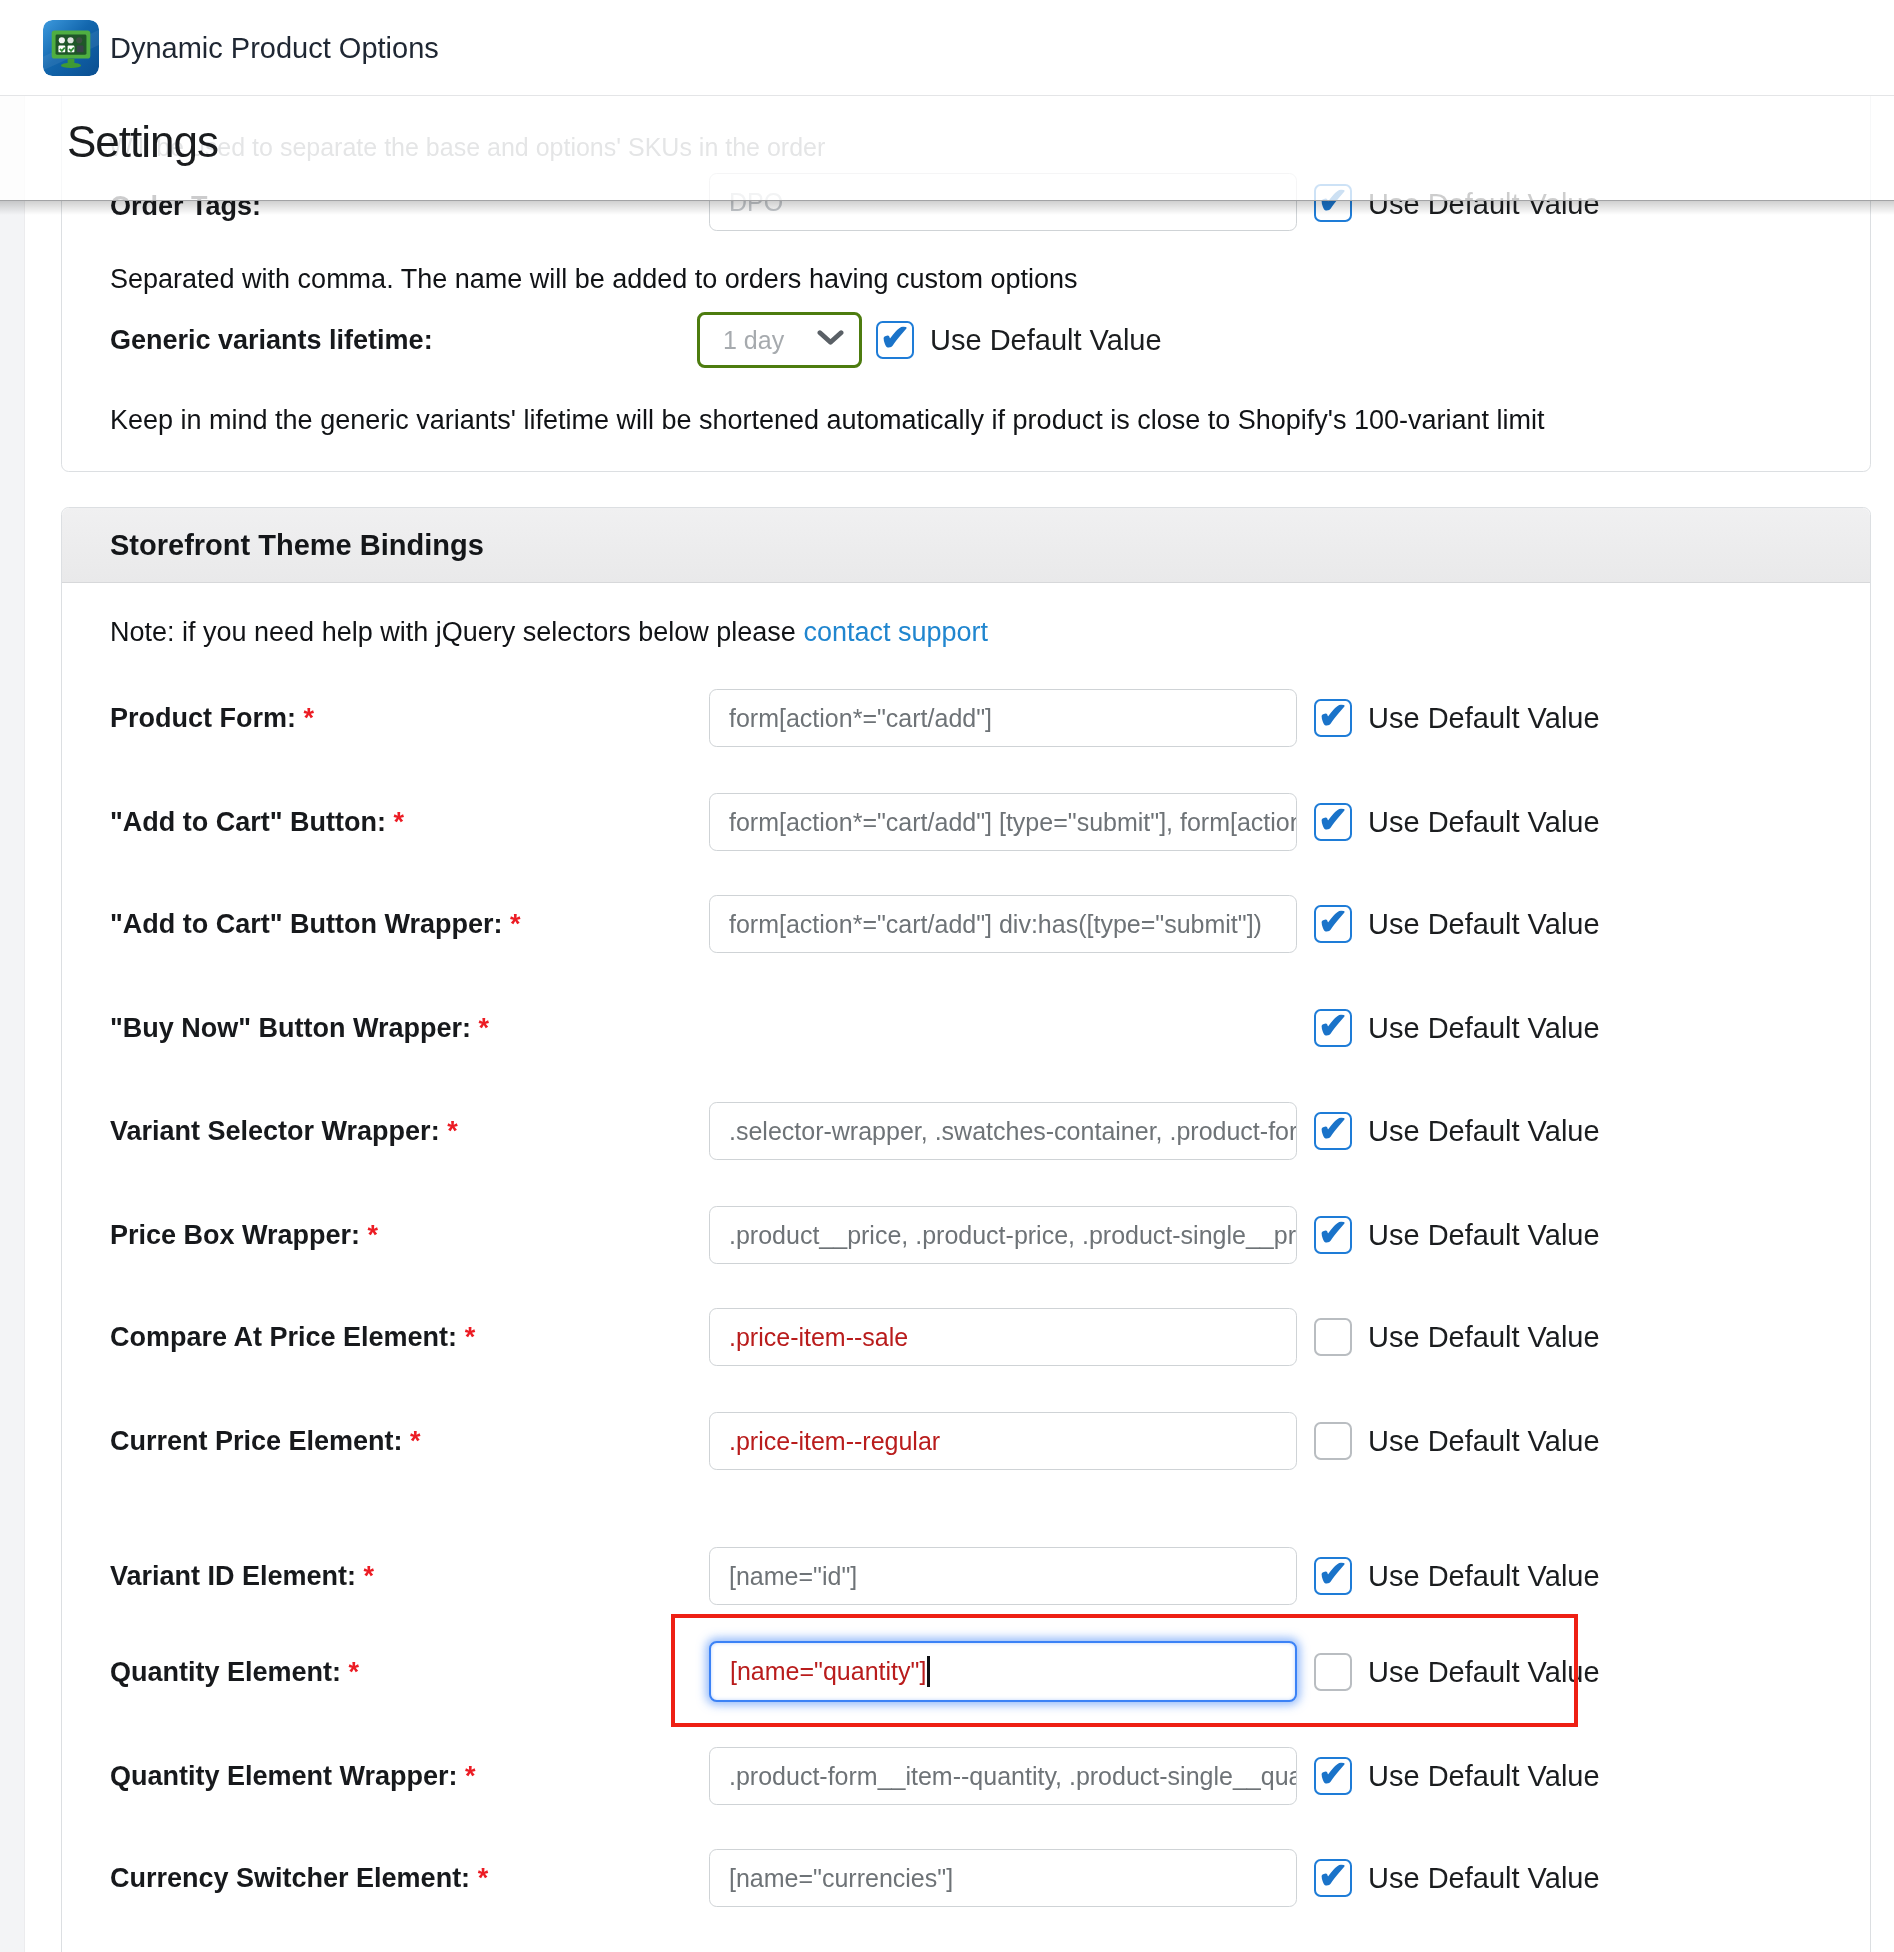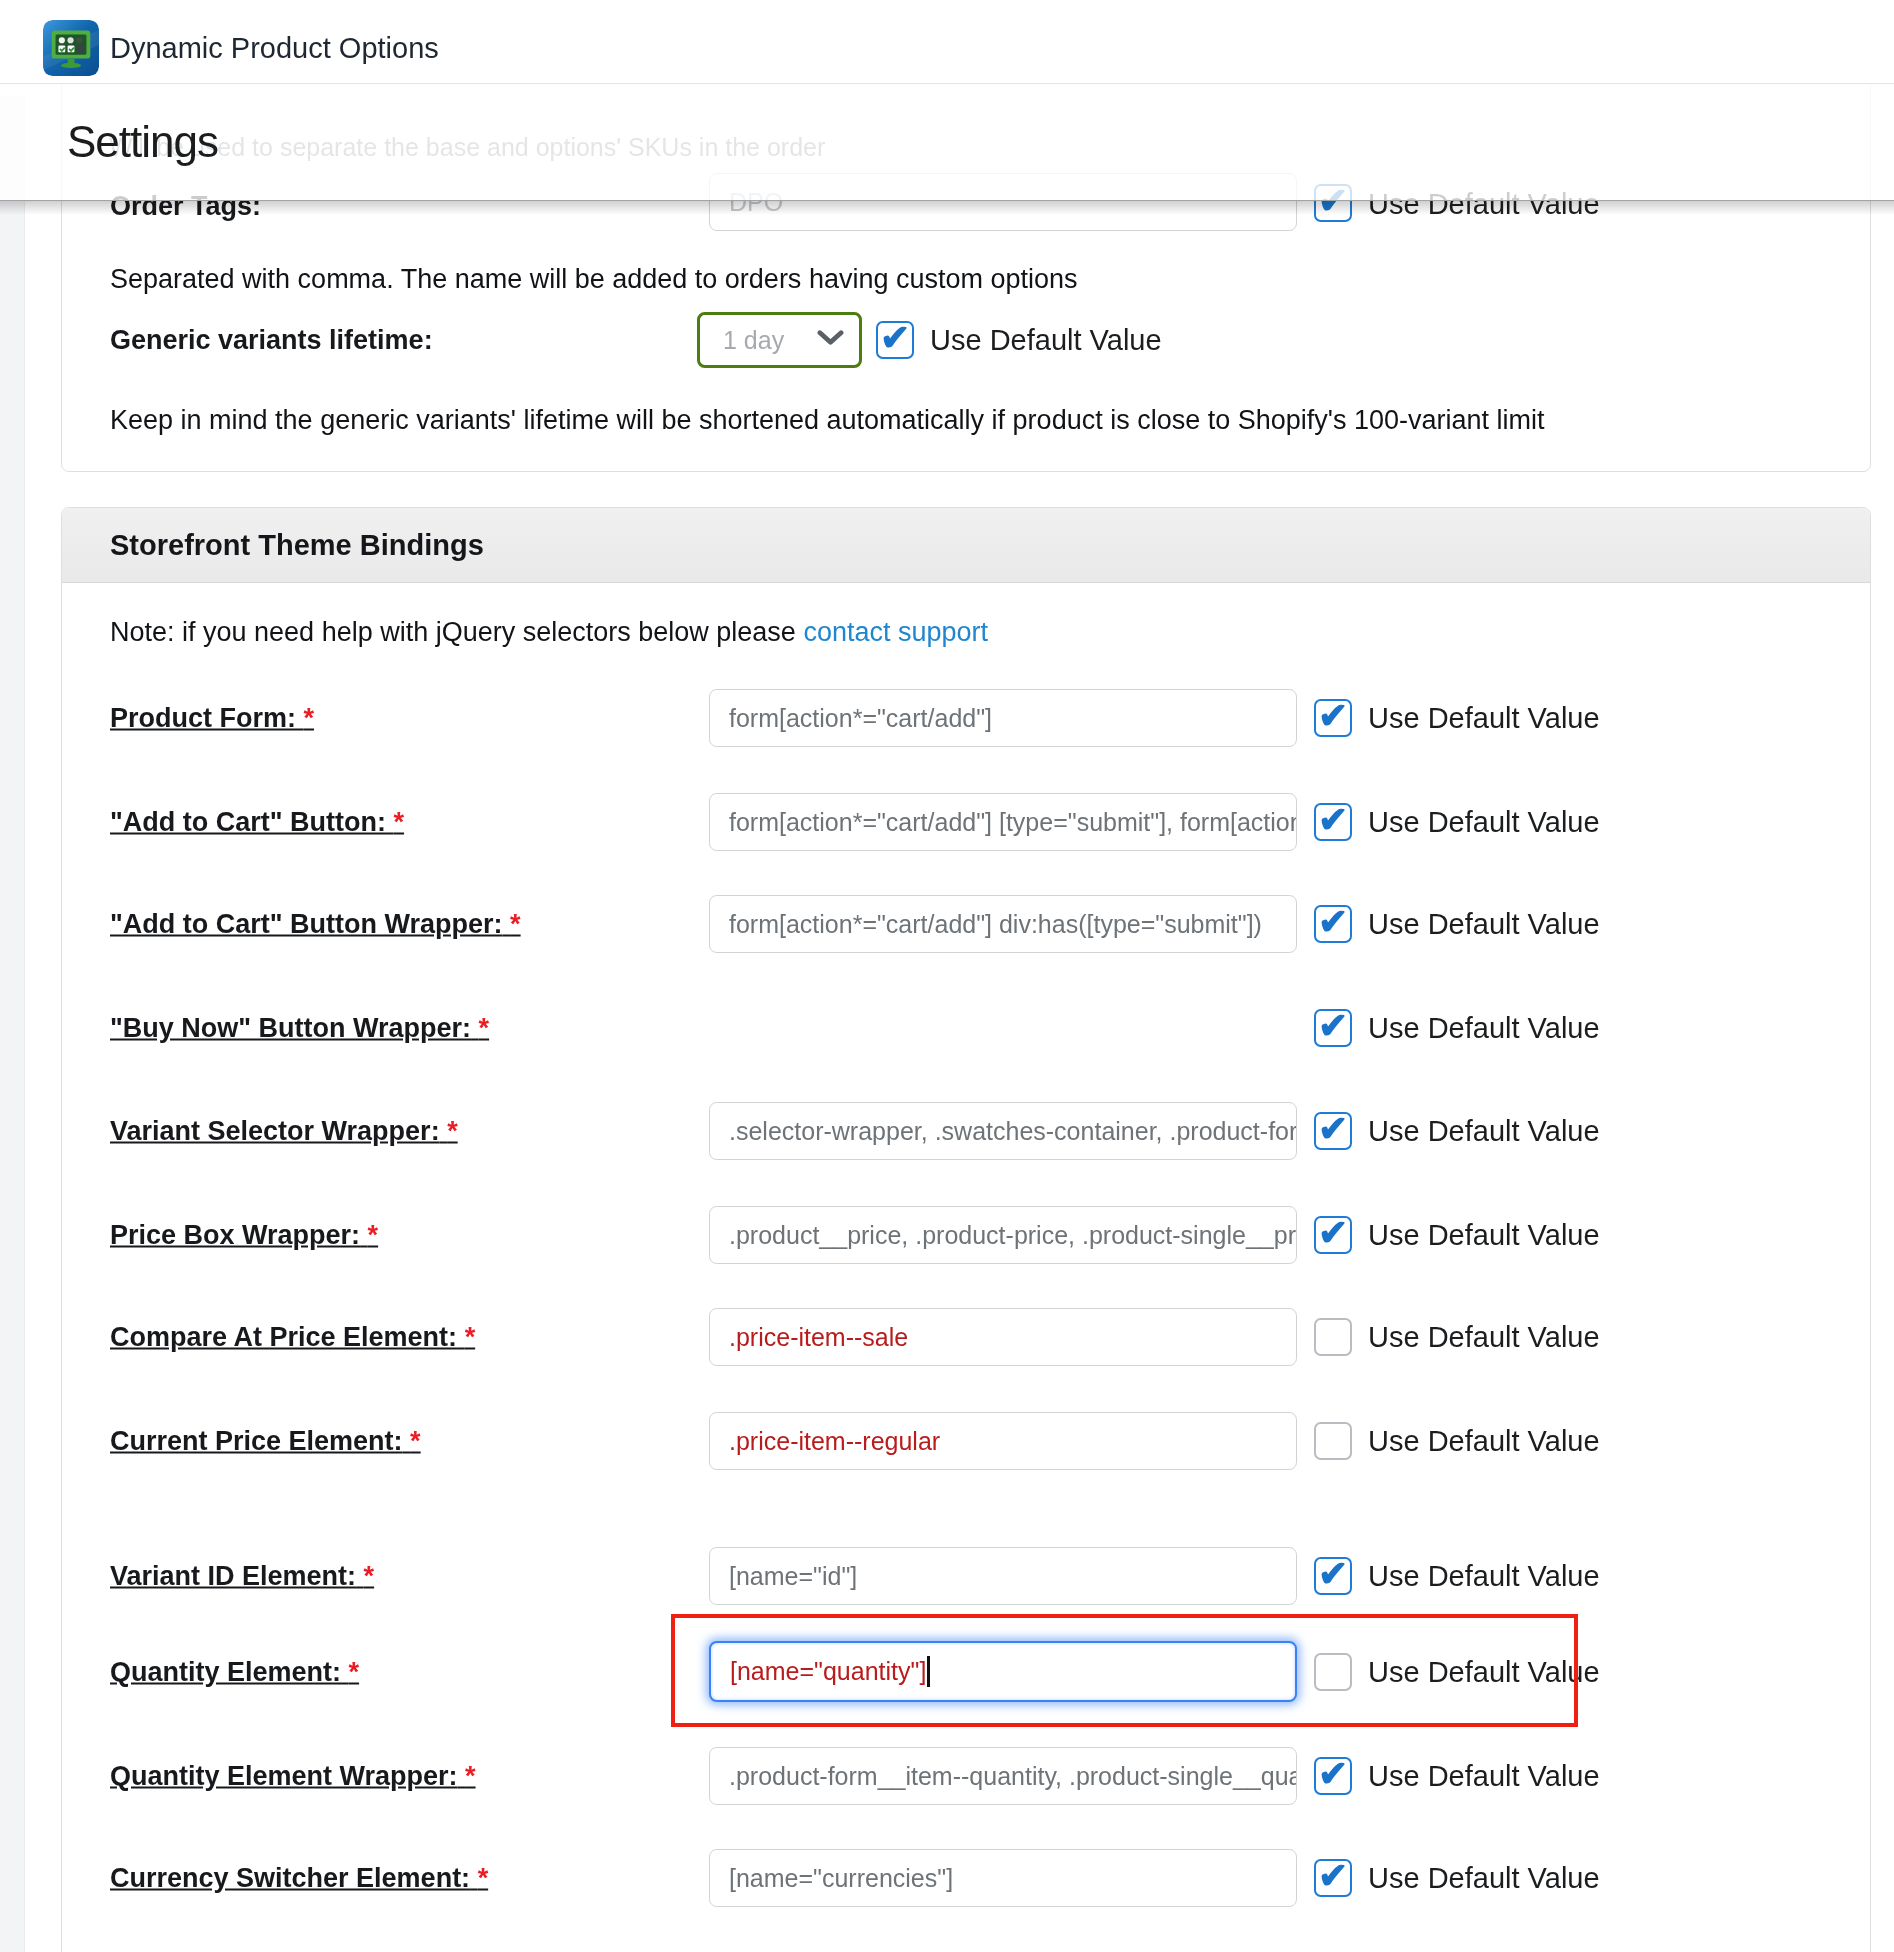--- a/index.html
+++ b/index.html
@@ -2,21 +2,21 @@
 <html><head>
 <meta charset="utf-8">
 <style>
   html,body{margin:0;padding:0;background:#fff;}
   *{box-sizing:border-box;}
   #screen{
     position:relative;width:1894px;height:1952px;overflow:hidden;background:#ffffff;
     font-family:"Liberation Sans",sans-serif;color:#17191c;
   }
   
-  .app-header{position:absolute;left:0;top:0;width:1894px;height:84px;background:#fff;border-bottom:1px solid #e4e5e7;z-index:10;}
+  .app-header{position:absolute;left:0;top:0;width:1894px;height:96px;background:#fff;border-bottom:1px solid #e4e5e7;z-index:10;}
   .app-icon{position:absolute;left:43px;top:20px;width:56px;height:56px;border-radius:9.6px;overflow:hidden;}
   .app-title{position:absolute;left:110px;top:48px;transform:translateY(-50%);font-size:29px;color:#1f2733;}
   
   .gutter{position:absolute;left:0;top:96px;bottom:0;width:25px;background:#f3f4f6;border-right:1px solid #ececee;z-index:0;}
   
   .card{position:absolute;left:61px;width:1810px;background:#fff;border:1px solid #dcdfe2;border-radius:7.7px;z-index:0;}
   .card1{top:38px;height:434px;}
   .card2{top:507px;height:1460px;}
   .card2-head{position:absolute;left:0;top:0;width:100%;height:75px;background:linear-gradient(#f0f0f1,#e9e9ea);border-bottom:1px solid #d7d8da;border-radius:7.7px 7.7px 0 0;}
   
@@ -38,21 +38,21 @@
   .cb{position:absolute;width:38px;height:38px;border:2.9px solid #b9bdc1;border-radius:6.7px;background:#fff;}
   .cb.checked{border-color:#1e7cd7;}
   .cb .chk{position:absolute;left:1.9px;top:-5.8px;font-size:36px;font-weight:bold;color:#1a73c9;}
   .cb-label{font-size:29px;color:#1b1d1f;white-space:nowrap;}
   
   .sel{position:absolute;background:#fff;border:3px solid #4d7c0f;border-radius:7.7px;height:56px;width:165px;}
   .sel .sel-val{position:absolute;left:23px;top:50%;transform:translateY(-50%);font-size:25px;color:#a6aaae;}
   .sel .chev{position:absolute;right:15.4px;top:50%;transform:translateY(-50%);}
   
   .row{position:absolute;left:0;width:1894px;height:58px;z-index:1;}
-  .row .lbl{position:absolute;left:110px;top:50%;transform:translateY(-50%);text-decoration:underline;}
+  .row .lbl{position:absolute;left:110px;top:50%;transform:translateY(-50%);}
   .row .inp{position:absolute;left:709px;top:0;width:588px;}
   .row .cb{left:1314px;top:9.6px;}
   .row .cb-label{position:absolute;left:1368px;top:50%;transform:translateY(-50%);}
   .row.focused{height:61px;}
   .row.focused .cb{top:11.5px;}
   
   .note{font-size:27px;color:#111316;white-space:nowrap;}
   .link{color:#2086cf;cursor:pointer;}
   
   .sticky{position:absolute;left:0;top:84px;width:1894px;height:117px;background:rgba(255,255,255,0.78);border-bottom:1px solid #c9cacc;z-index:5;}

